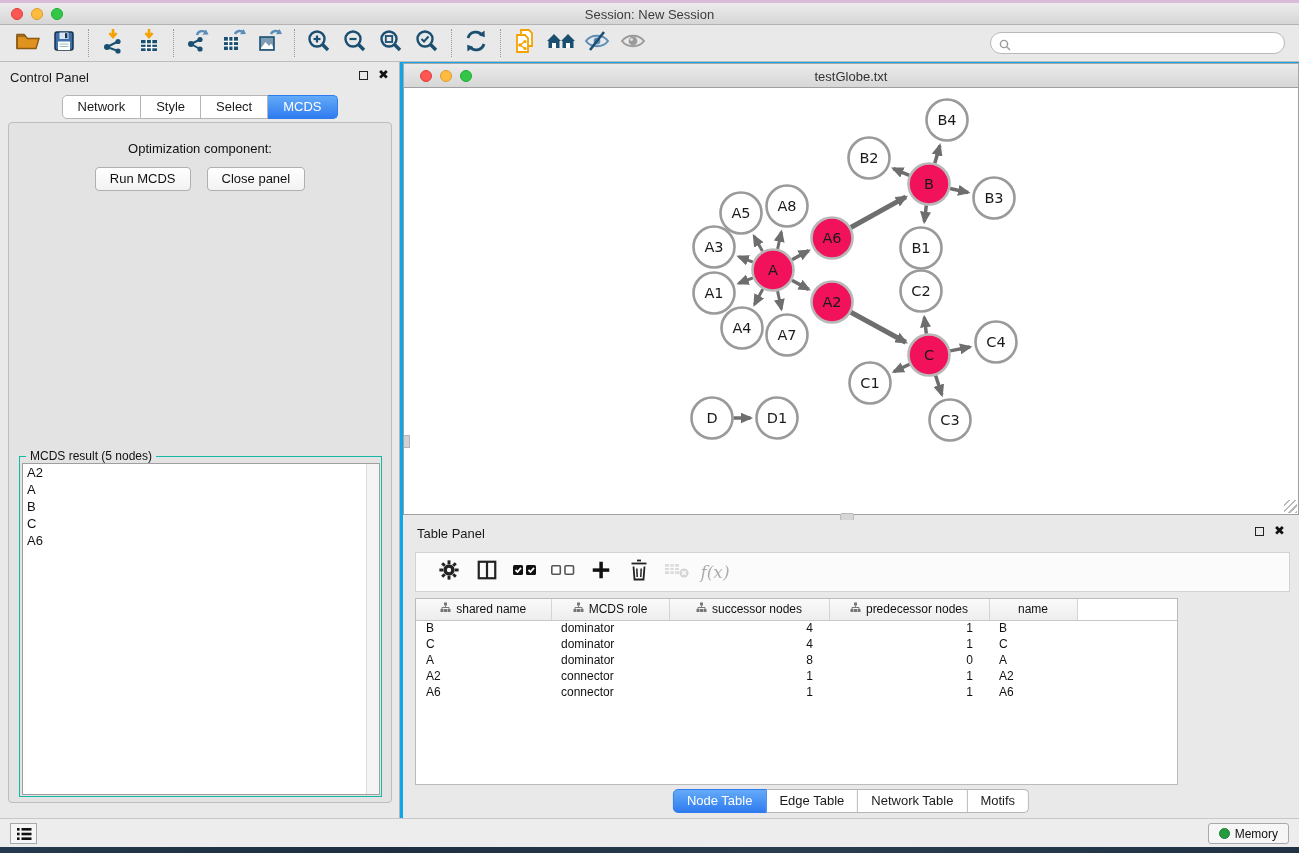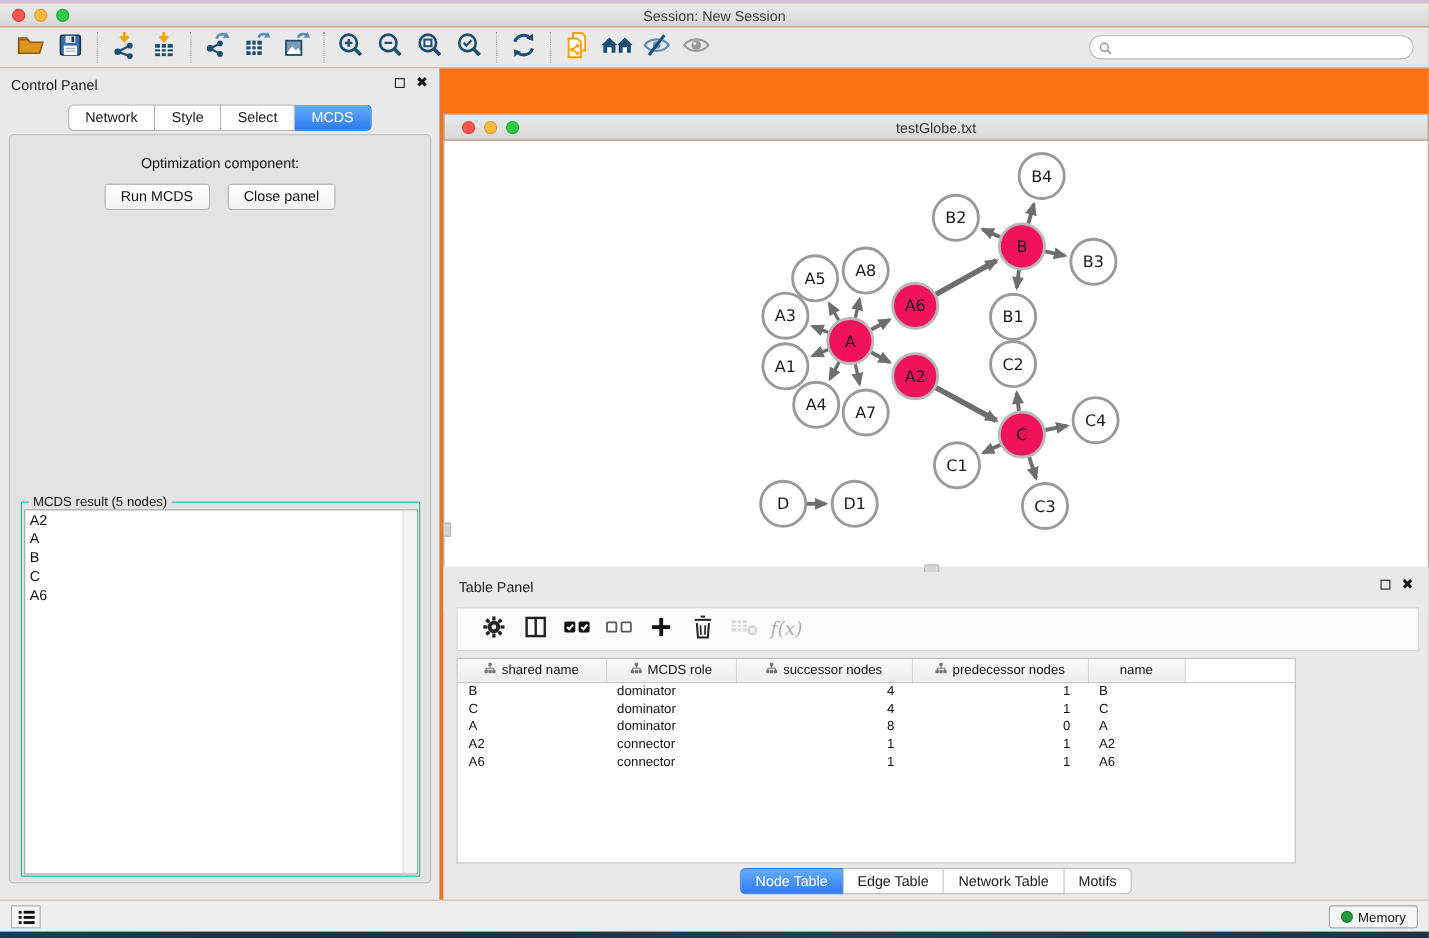--- a/index.html
+++ b/index.html
@@ -1,17 +1,17 @@
 <!DOCTYPE html>
 <html><head>
 <meta charset="utf-8">
 <style>
   * { margin:0; padding:0; box-sizing:border-box; }
   body { font-family:"Liberation Sans","DejaVu Sans",sans-serif; }
-  .app { position:relative; width:1299px; height:853px; background:#f97316; overflow:hidden; }
+  .app { position:relative; width:1299px; height:853px; background:#0ea5e9; overflow:hidden; }
 
   
   .desktop-top { position:absolute; left:0; top:0; width:100%; height:3px; background:#d9bcd9; }
   .desktop-bottom { position:absolute; left:0; top:847px; width:100%; height:6px;
     background:linear-gradient(90deg,#24394d,#1d2f40 30%,#2a3c50 60%,#203244); }
 
   
   .titlebar { position:absolute; left:0; top:3px; width:100%; height:22px;
     background:linear-gradient(#ececec,#d6d6d6); border-bottom:1px solid #b3b3b3; }
   .titlebar .title { position:absolute; width:100%; text-align:center; top:4px; font-size:13px; color:#3c3c3c; }
@@ -70,21 +70,21 @@
     font-size:12px; color:#111; }
   .result-list { position:absolute; left:2px; top:6px; width:358px; height:332px; background:#fff;
     border:1px solid #9f9f9f; overflow:hidden; }
   .result-item { font-size:13px; color:#111; padding:1px 0 1px 4px; line-height:15px; }
   .result-scroll { position:absolute; right:0; top:0; width:13px; height:100%; background:#f4f4f4;
     border-left:1px solid #ddd; }
 
   
   .net-window { position:absolute; left:403px; top:63px; width:896px; height:452px; }
   .net-titlebar { position:relative; height:25px; background:linear-gradient(#ebebeb,#d7d7d7);
-    border:1px solid #a8a8a8; border-bottom:1px solid #9f9f9f;margin-top:40px; }
+    border:1px solid #a8a8a8; border-bottom:1px solid #9f9f9f; }
   .net-titlebar .title { position:absolute; width:100%; text-align:center; top:5px; font-size:13px; color:#333; }
   .net-lights { position:absolute; left:16px; top:6px; display:flex; gap:8px; }
   .net-canvas { position:relative; height:427px; background:#fff; border:1px solid #9f9f9f; border-top:none; }
   .net-canvas svg { display:block; }
   .birdseye-tab { position:absolute; left:0; top:347px; width:6px; height:13px; background:#d2d2d2;
     border:1px solid #b5b5b5; border-left:none; }
   .resize-grip { position:absolute; right:1px; bottom:1px; width:13px; height:13px;
     background:repeating-linear-gradient(135deg, transparent 0 3px, #b9b9b9 3px 4.5px); }
 
   

